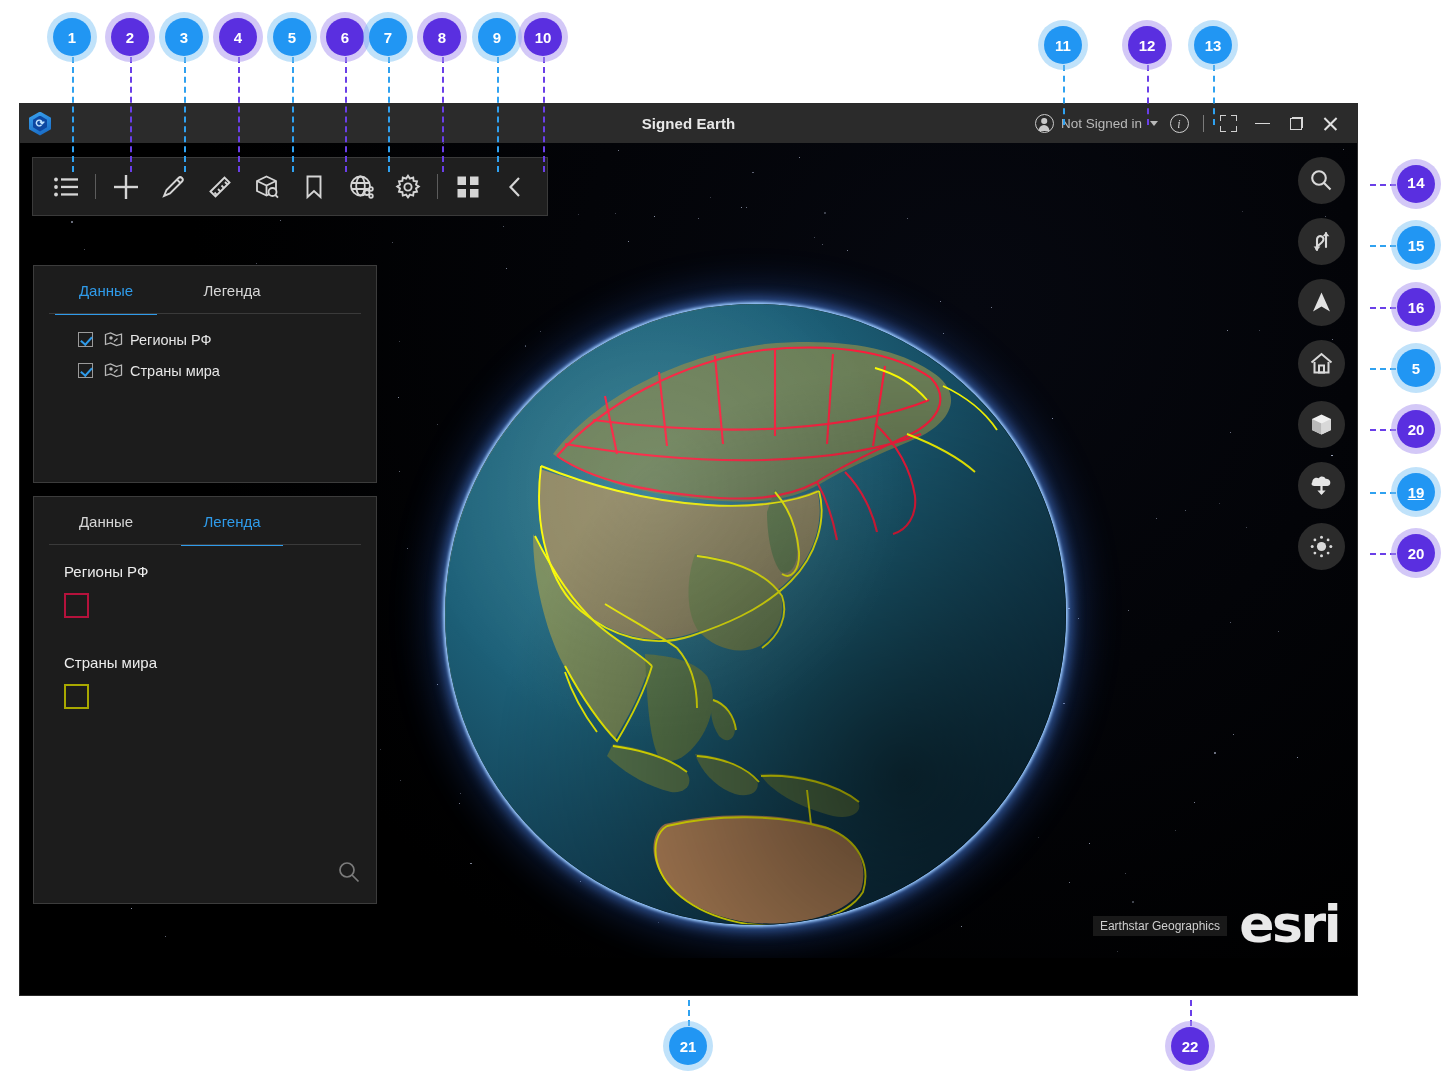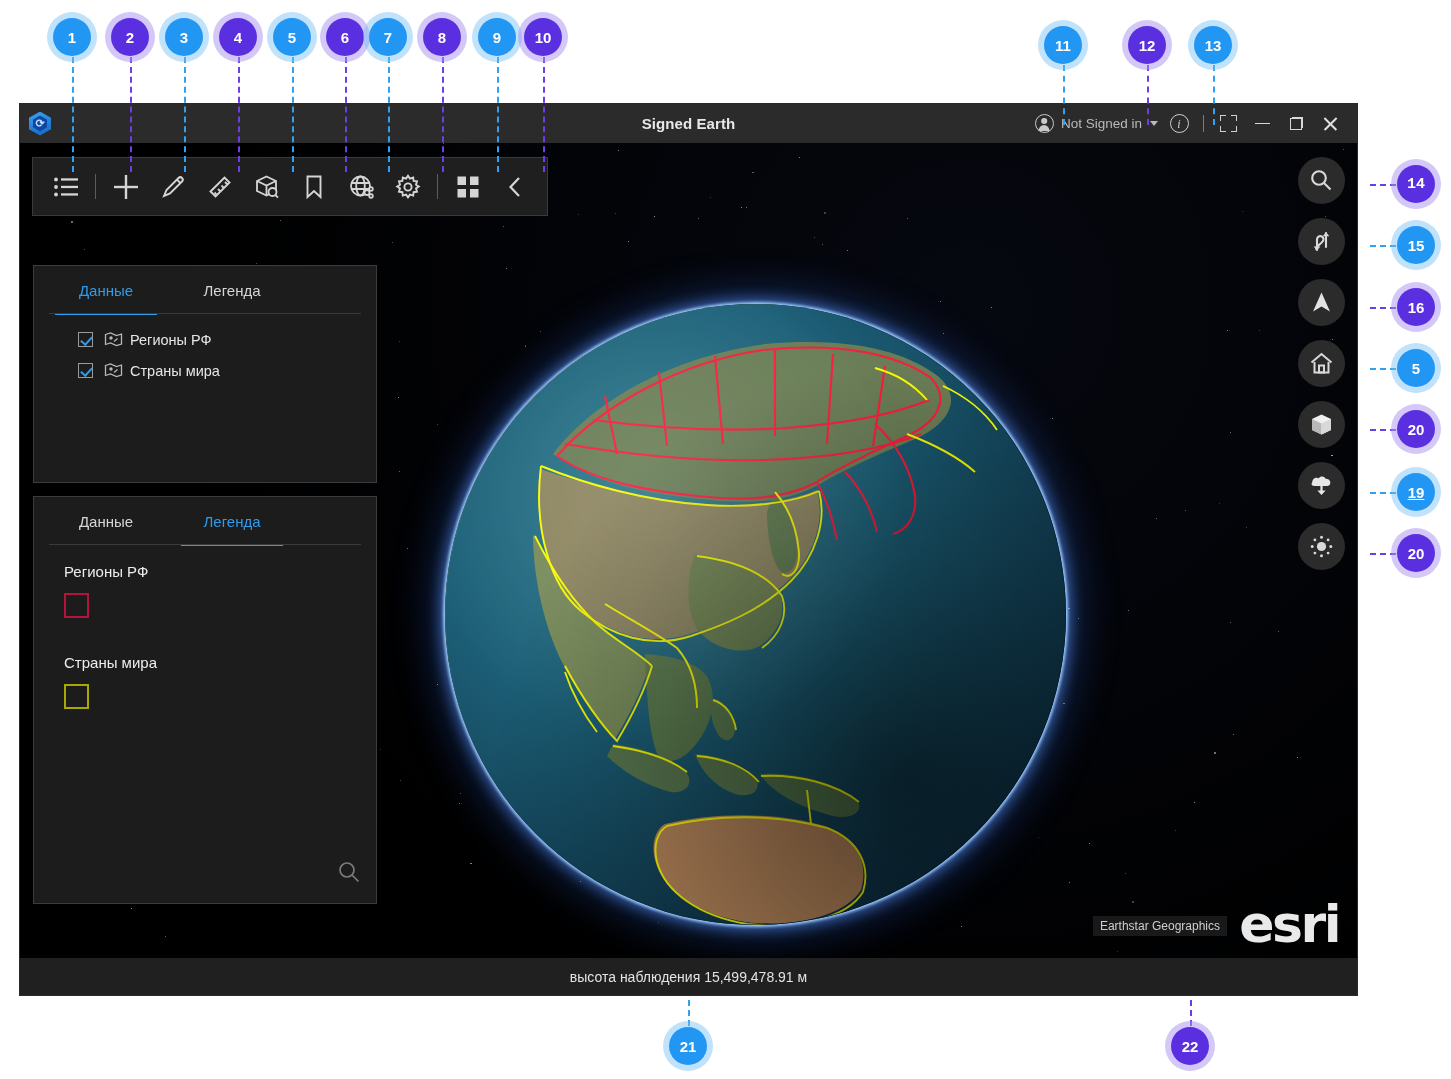--- a/index.html
+++ b/index.html
@@ -778,23 +778,20 @@
                 <circle cx="19.1" cy="19.1" r="1.4"></circle>
               <circle cx="19.1" cy="5.9" r="1.4"></circle>
                 <circle cx="5.9" cy="19.1" r="1.4"></circle>
             </g>
           </svg>
         </div>
       </div>
 
     </div>
 
-    <div class="statusbar">
-      <span>высота наблюдения 15,499,478.91 м</span>
-    </div>
   </div>
 
   <div id="callout-layer">
       <div class="badge blue" style="left: 53px; top: 18px;">1</div>
       <div class="leader v blue" style="left: 72px; top: 57px; height: 115px;"></div>
       <div class="badge purple" style="left: 111px; top: 18px;">2</div>
       <div class="leader v purple" style="left: 130px; top: 57px; height: 115px;"></div>
       <div class="badge blue" style="left: 165px; top: 18px;">3</div>
       <div class="leader v blue" style="left: 184px; top: 57px; height: 115px;"></div>
       <div class="badge purple" style="left: 219px; top: 18px;">4</div>

